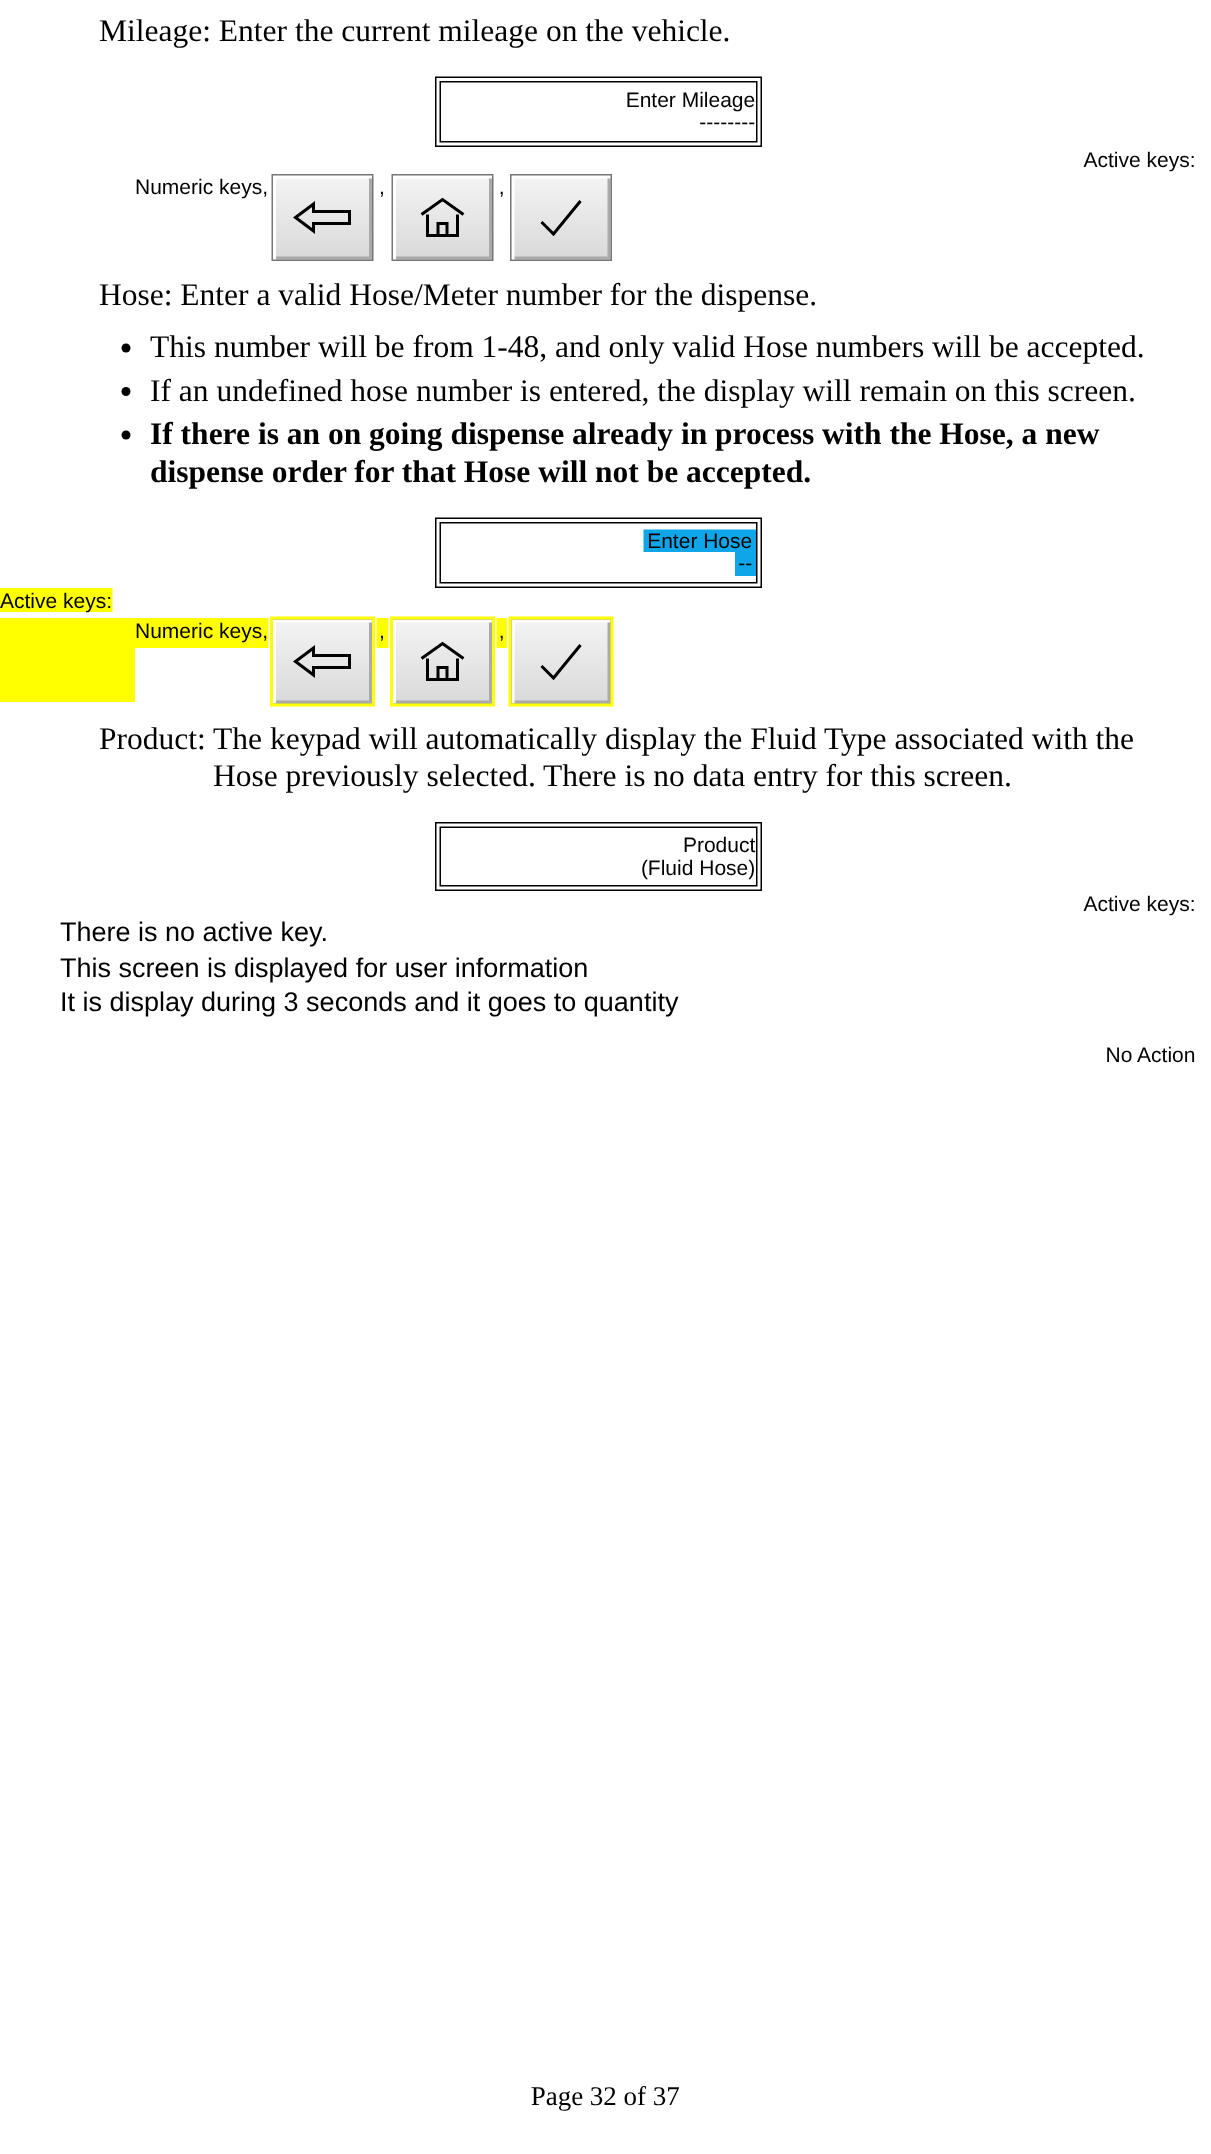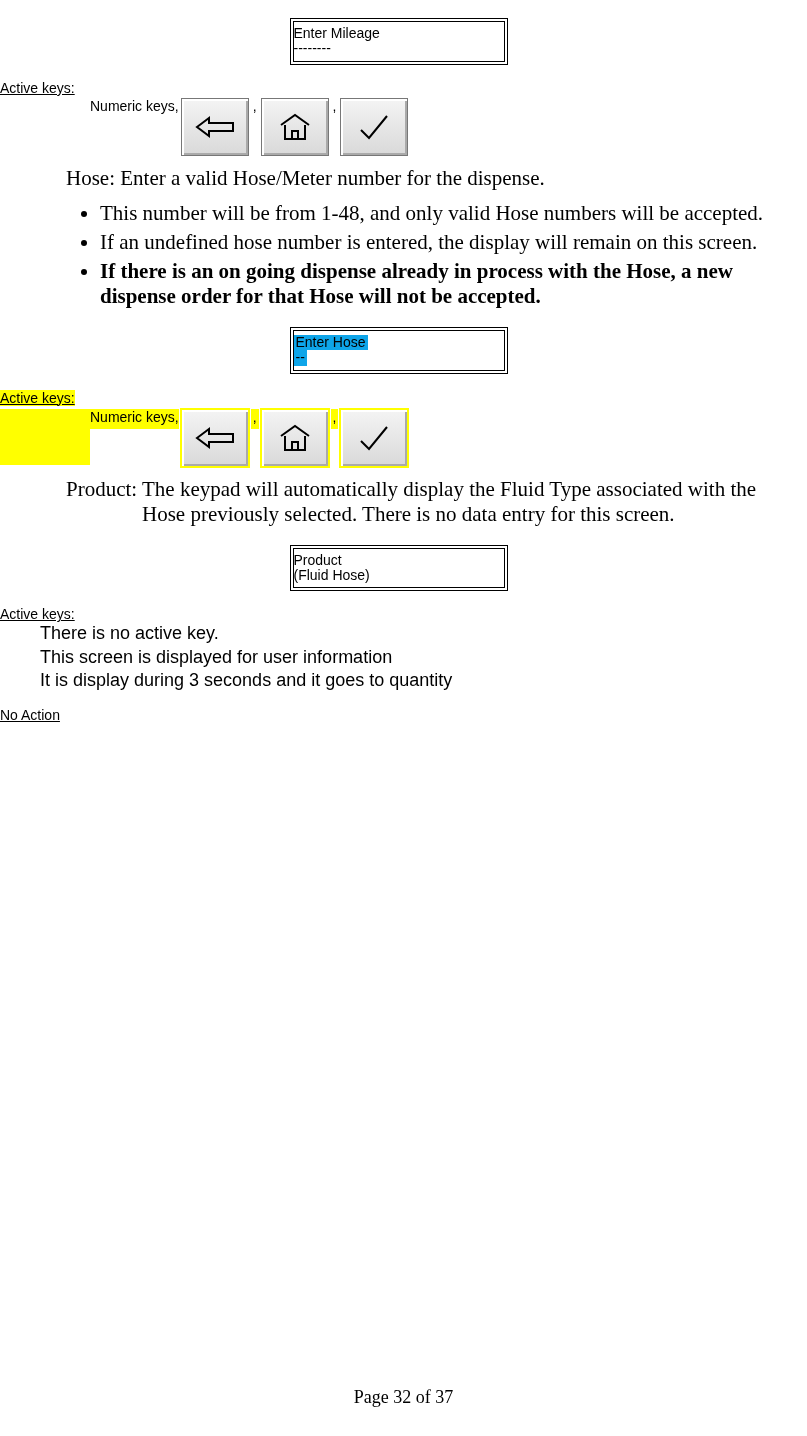--- a/index.html
+++ b/index.html
@@ -30,36 +30,36 @@
     padding: 0;
     list-style: disc;
   }
   .bullets li {
     margin: 4px 0;
   }
   .bold { font-weight: bold; }
   .display-box {
     border: 4px double #000;
     width: 210px;
-    margin: 18px auto 15px auto;
-    text-align: left;
+    margin: 18px auto 0 auto;
+    text-align: right;
     font-family: Arial, Helvetica, sans-serif;
     font-size: 14px;
     padding: 4px 0;
     line-height: 1.1;
   }
   .display-box.highlight .inner-hl {
     background: #0ea5e9;
     display: inline-block;
     padding: 0 2px;
   }
   .small-label {
     font-family: Arial, Helvetica, sans-serif;
     font-size: 14px;
-    text-decoration: underline;
+    text-align: right;
   }
   .key-row {
     font-family: Liberation Sans, sans-serif;
     font-size: 14px;
     margin: 2px 0 10px 0;
     display: flex;
     align-items: flex-start;
   }
   .key-row .pre-spacer {
     display: inline-block;
@@ -122,20 +122,21 @@
     font-size: 18px;
     font-family: "Times New Roman", Times, serif;
   }
 </style>
 </head>
 <body>
 
 <div class="page">
 
   
+  <div class="section-para">Mileage:  Enter the current mileage on the vehicle.</div>
 
   <div class="display-box">
     <div>Enter Mileage</div>
     <div>--------</div>
   </div>
 
   <div class="small-label">Active keys:</div>
 
   <div class="key-row">
     <span class="pre-spacer"></span>

